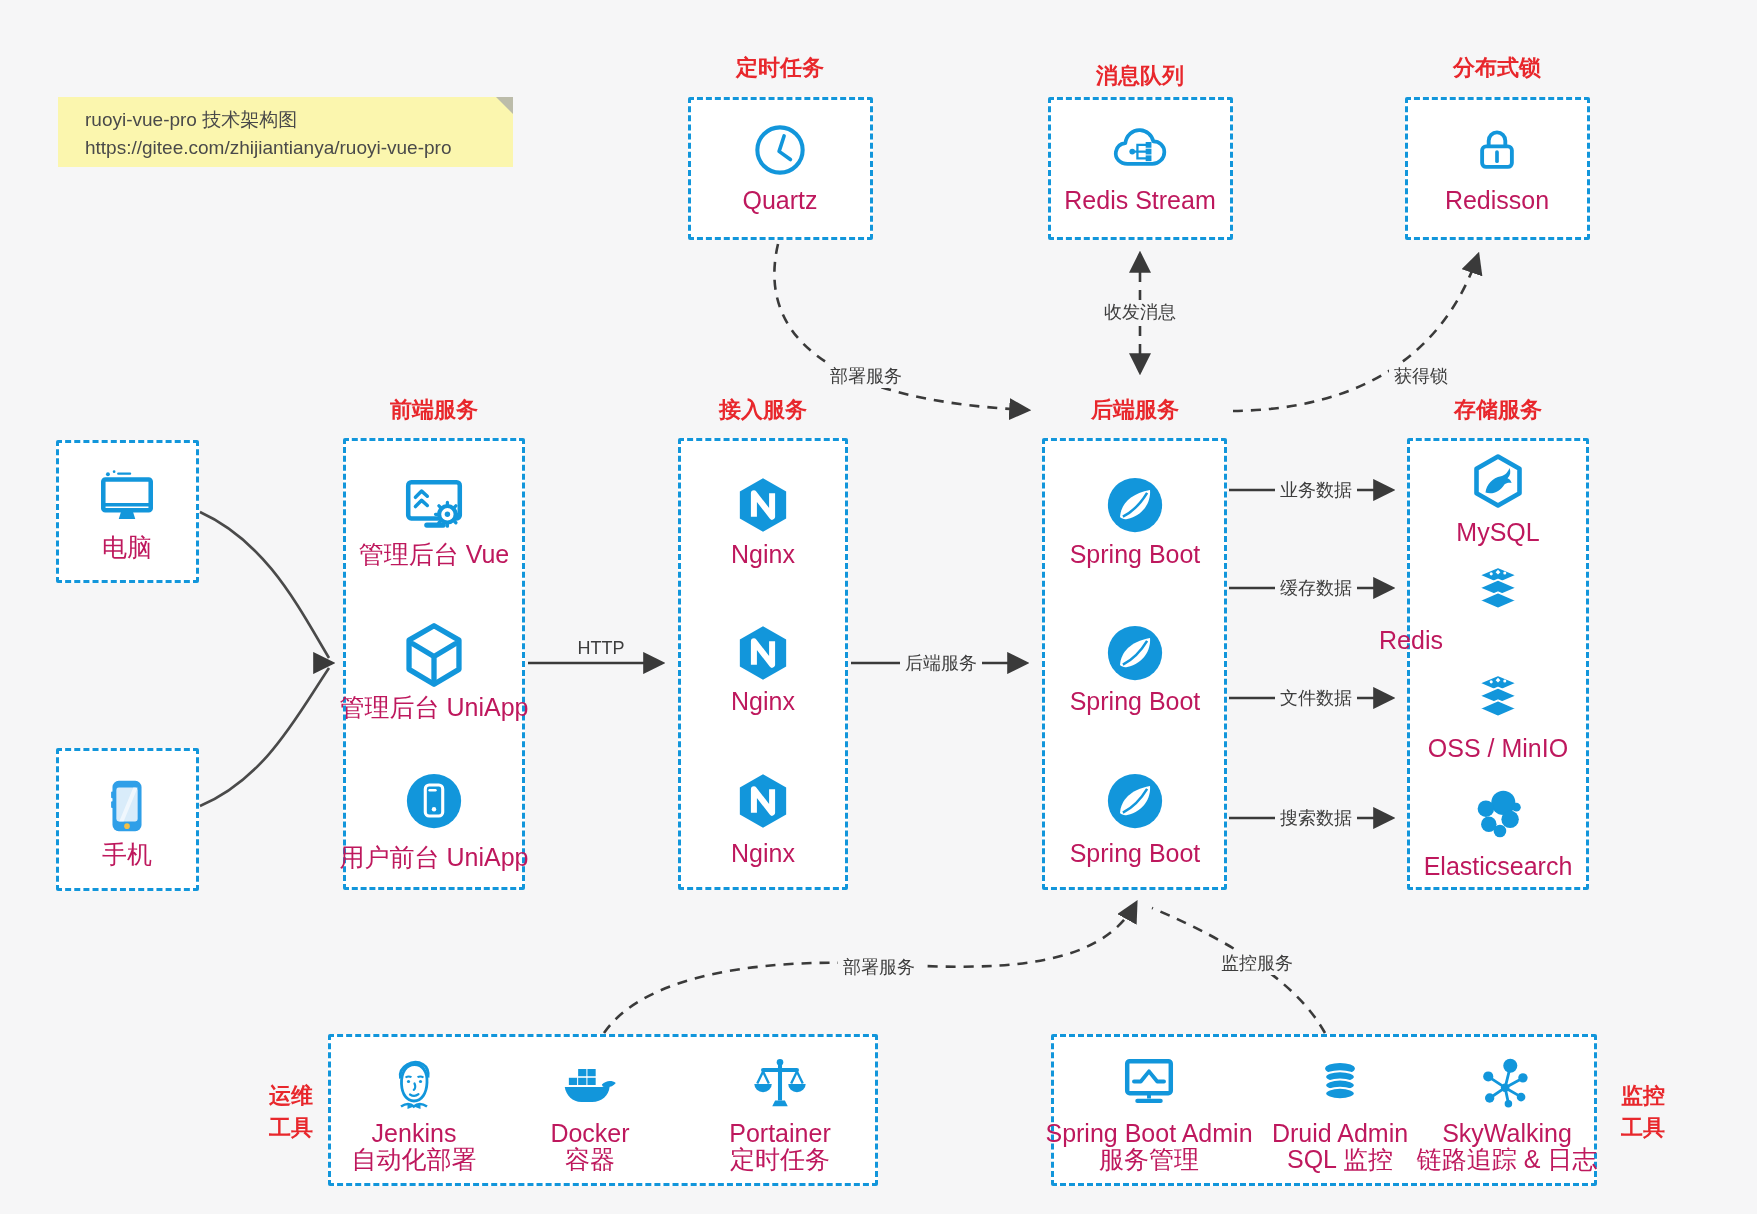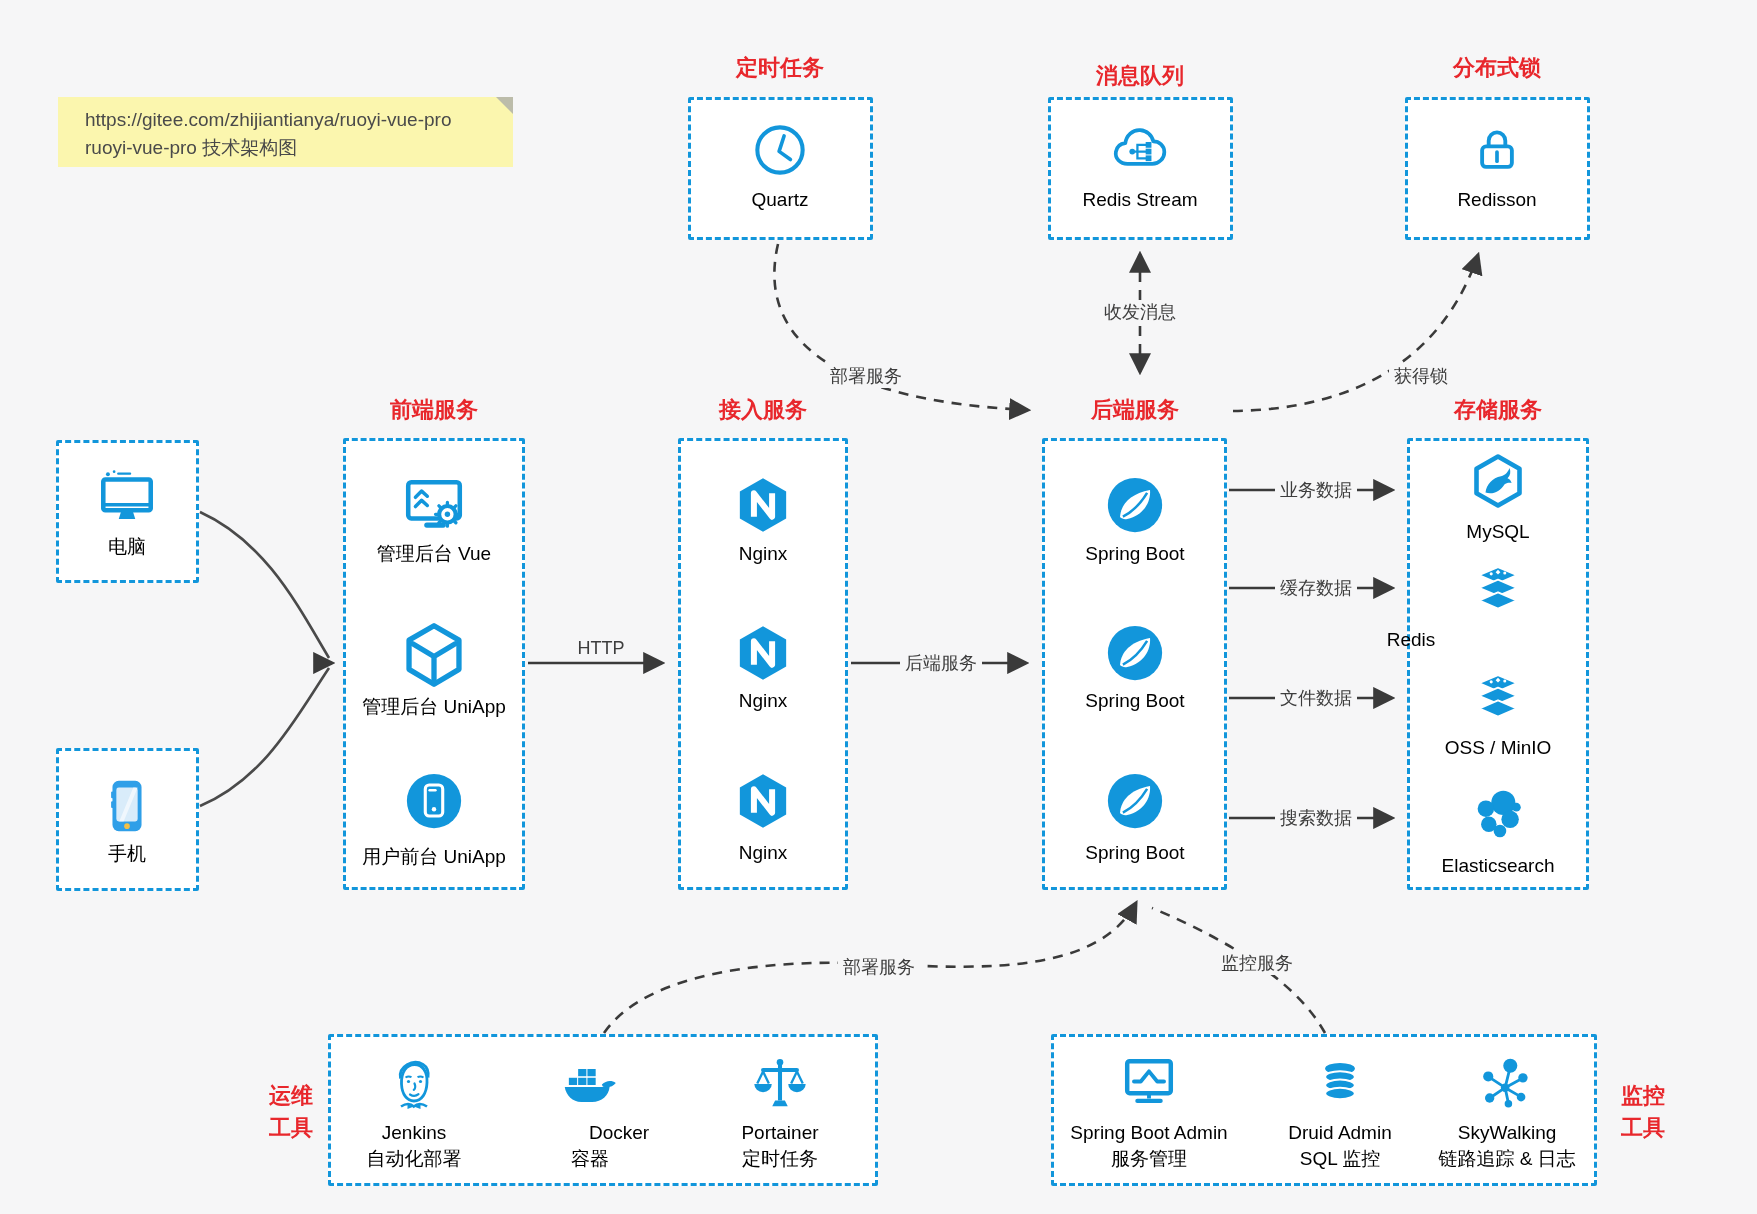--- a/index.html
+++ b/index.html
@@ -12,21 +12,21 @@
   html,body{margin:0;padding:0;background:var(--background);}
   body{font-family:"Liberation Sans","DejaVu Sans",sans-serif;}
   .canvas{position:relative;width:1757px;height:1214px;background:var(--background);overflow:hidden;color:#4c4c4c;}
   .connectors{position:absolute;left:0;top:0;width:1757px;height:1214px;}
   .connectors .edge{fill:none;stroke:var(--arrow-dark);stroke-width:2.6px;}
   .connectors .dash{stroke-dasharray:10 8;}
   .connectors .gray{stroke:#4a4a4a;}
   .dbox{position:absolute;background:#ffffff;border:3px dashed var(--accent-blue);box-sizing:border-box;border-radius:2px;}
   .boxtitle{position:absolute;transform:translate(-50%,-50%);font-size:22px;font-weight:bold;color:var(--title-red);white-space:nowrap;}
   .sidetitle{position:absolute;transform:translate(-50%,-50%);font-size:22px;font-weight:bold;color:var(--title-red);text-align:center;line-height:1.45;white-space:nowrap;}
-  .cap{position:absolute;transform:translate(-50%,-50%);font-size:19px;color:#000000;white-space:nowrap;}
+  .cap{position:absolute;transform:translate(-50%,-50%);font-size:25px;color:#be185d;white-space:nowrap;}
   .elabel{position:absolute;transform:translate(-50%,-50%);font-size:18px;color:#3d3d3d;background:var(--background);padding:0 5px;white-space:nowrap;}
   .icon{position:absolute;transform:translate(-50%,-50%);color:var(--accent-blue);line-height:0;}
   .note{position:absolute;left:58px;top:97px;width:455px;height:70px;background:var(--note-bg);box-sizing:border-box;padding:9px 12px 9px 27px;font-size:19px;color:#4a4a4a;line-height:1.45;}
   .note-fold{position:absolute;right:0;top:0;width:0;height:0;border-top:17px solid #bcbcaa;border-left:17px solid transparent;}
   .defs{position:absolute;width:0;height:0;overflow:hidden;}
 </style>
 </head>
 <body>
 
 <svg class="defs" aria-hidden="true">
@@ -186,22 +186,22 @@
     <path class="edge" d="M1229 818 H1392" marker-end="url(#ah)"></path>
     <path class="edge dash" d="M778 244 C758 330 818 400 1028 410" marker-end="url(#ah)"></path>
     <path class="edge dash" d="M1140 254 V372" marker-start="url(#ah)" marker-end="url(#ah)"></path>
     <path class="edge dash" d="M1233 411 C1300 410 1430 395 1478 255" marker-end="url(#ah)"></path>
     <path class="edge dash" d="M604 1033 C646 972 770 958 880 964 C990 970 1098 972 1136 903" marker-end="url(#ah)"></path>
     <path class="edge dash" d="M1325 1033 C1299 986 1238 944 1152 908"></path>
   </svg>
 
   <div class="note">
     <div class="note-fold"></div>
+    <div>ruoyi-vue-pro 技术架构图</div>
     <div>https://gitee.com/zhijiantianya/ruoyi-vue-pro</div>
-    <div>ruoyi-vue-pro 技术架构图</div>
   </div>
 
   <div class="boxtitle" style="left:780px;top:68px">定时任务</div>
   <div class="dbox" style="left:688px;top:97px;width:185px;height:143px"></div>
   <span class="icon" style="left:780px;top:150px"><svg width="58" height="58" viewBox="0 0 64 64">
         <use href="#i-clock"></use>
       </svg></span>
   <div class="cap" style="left:780px;top:200px">Quartz</div>
 
   <div class="boxtitle" style="left:1140px;top:76px">消息队列</div>
@@ -300,21 +300,21 @@
   </div>
   <div class="dbox" style="left:328px;top:1034px;width:550px;height:152px"></div>
   <span class="icon" style="left:414px;top:1085px"><svg width="64" height="64" viewBox="0 0 64 64">
         <use href="#i-jenkins"></use>
       </svg></span>
   <div class="cap" style="left:414px;top:1133px">Jenkins</div>
   <div class="cap" style="left:414px;top:1159px">自动化部署</div>
   <span class="icon" style="left:590px;top:1085px"><svg width="66" height="66" viewBox="0 0 64 64">
         <use href="#i-docker"></use>
       </svg></span>
-  <div class="cap" style="left:619px;top:1133px">Docker</div>
+  <div class="cap" style="left:590px;top:1133px">Docker</div>
   <div class="cap" style="left:590px;top:1159px">容器</div>
   <span class="icon" style="left:780px;top:1085px"><svg width="62" height="62" viewBox="0 0 64 64">
         <use href="#i-portainer"></use>
       </svg></span>
   <div class="cap" style="left:780px;top:1133px">Portainer</div>
   <div class="cap" style="left:780px;top:1159px">定时任务</div>
 
   <div class="sidetitle" style="left:1643px;top:1112px">
     <div>监控</div>
     <div>工具</div>

